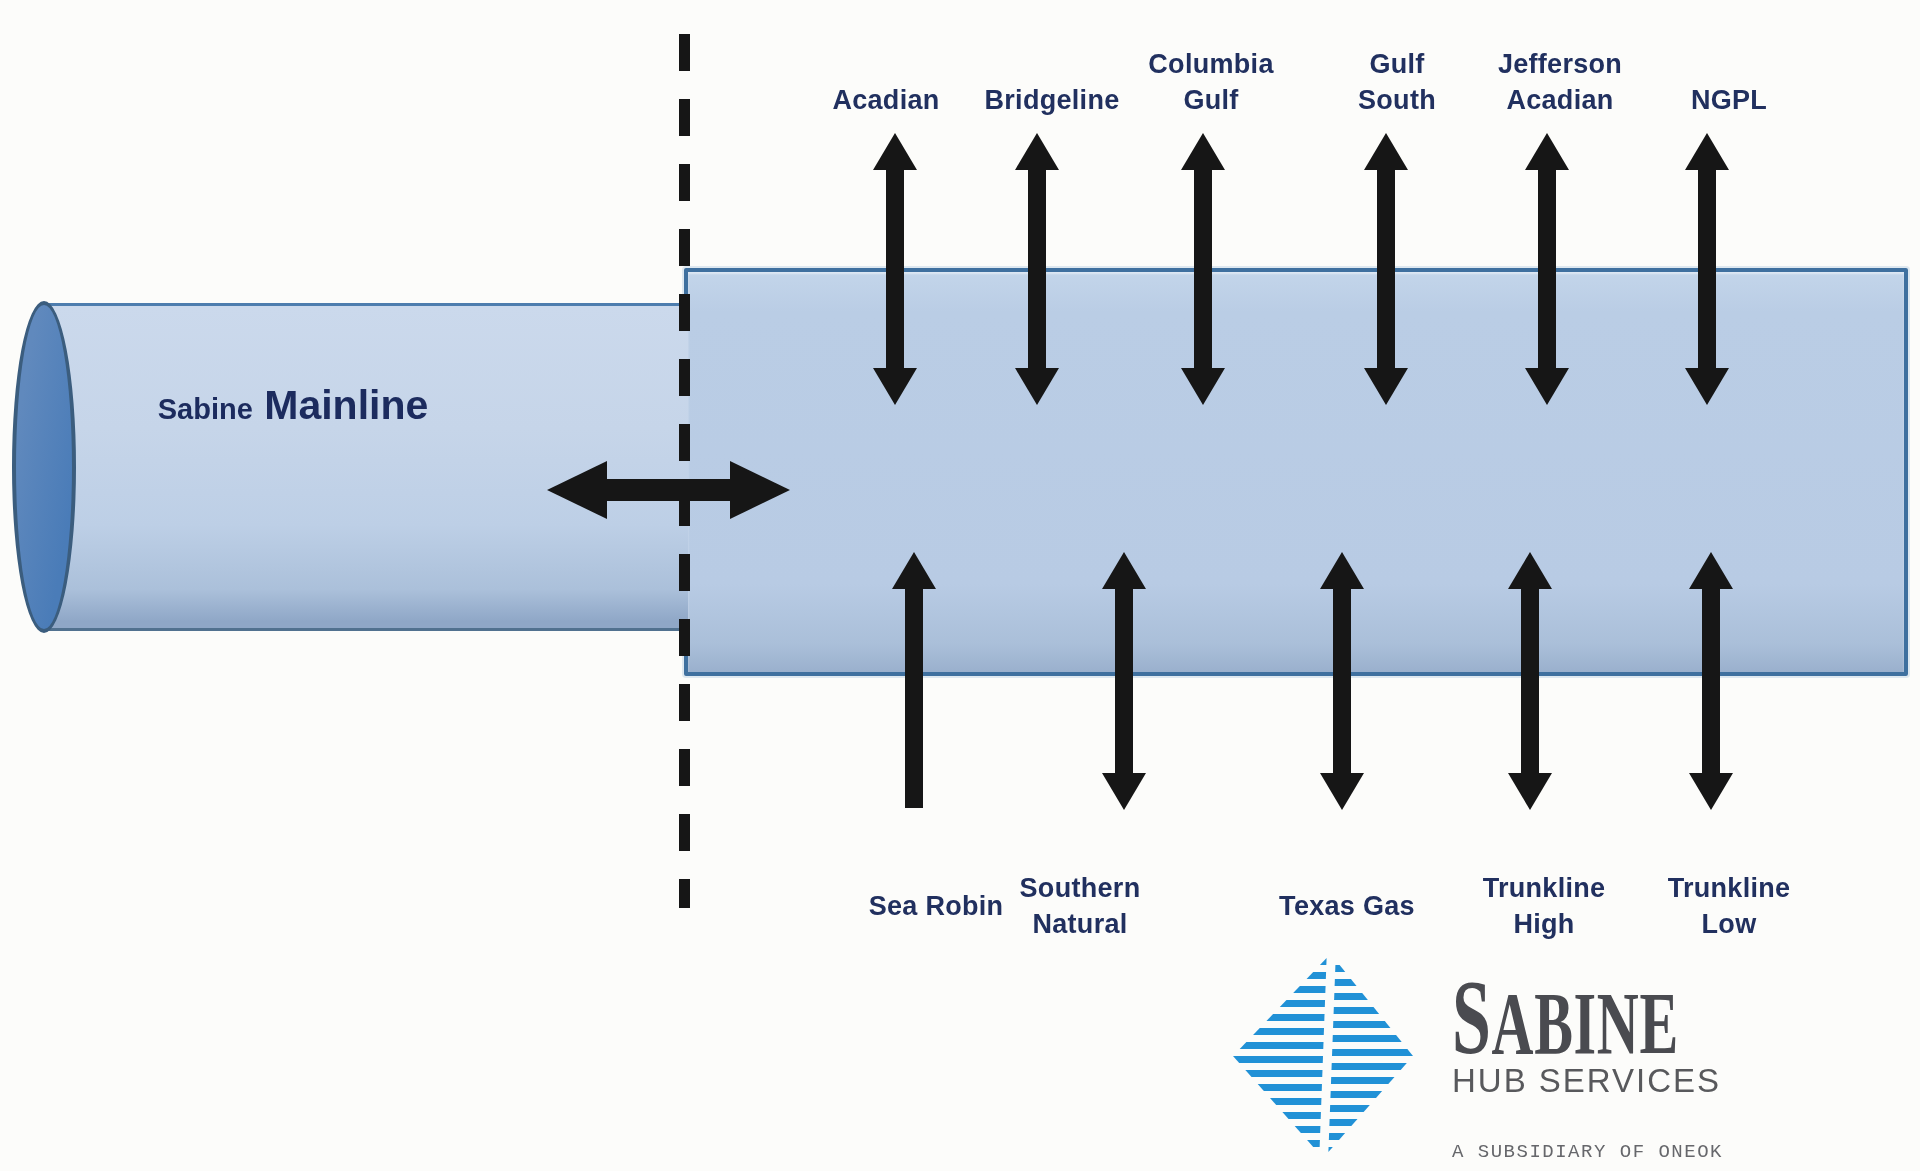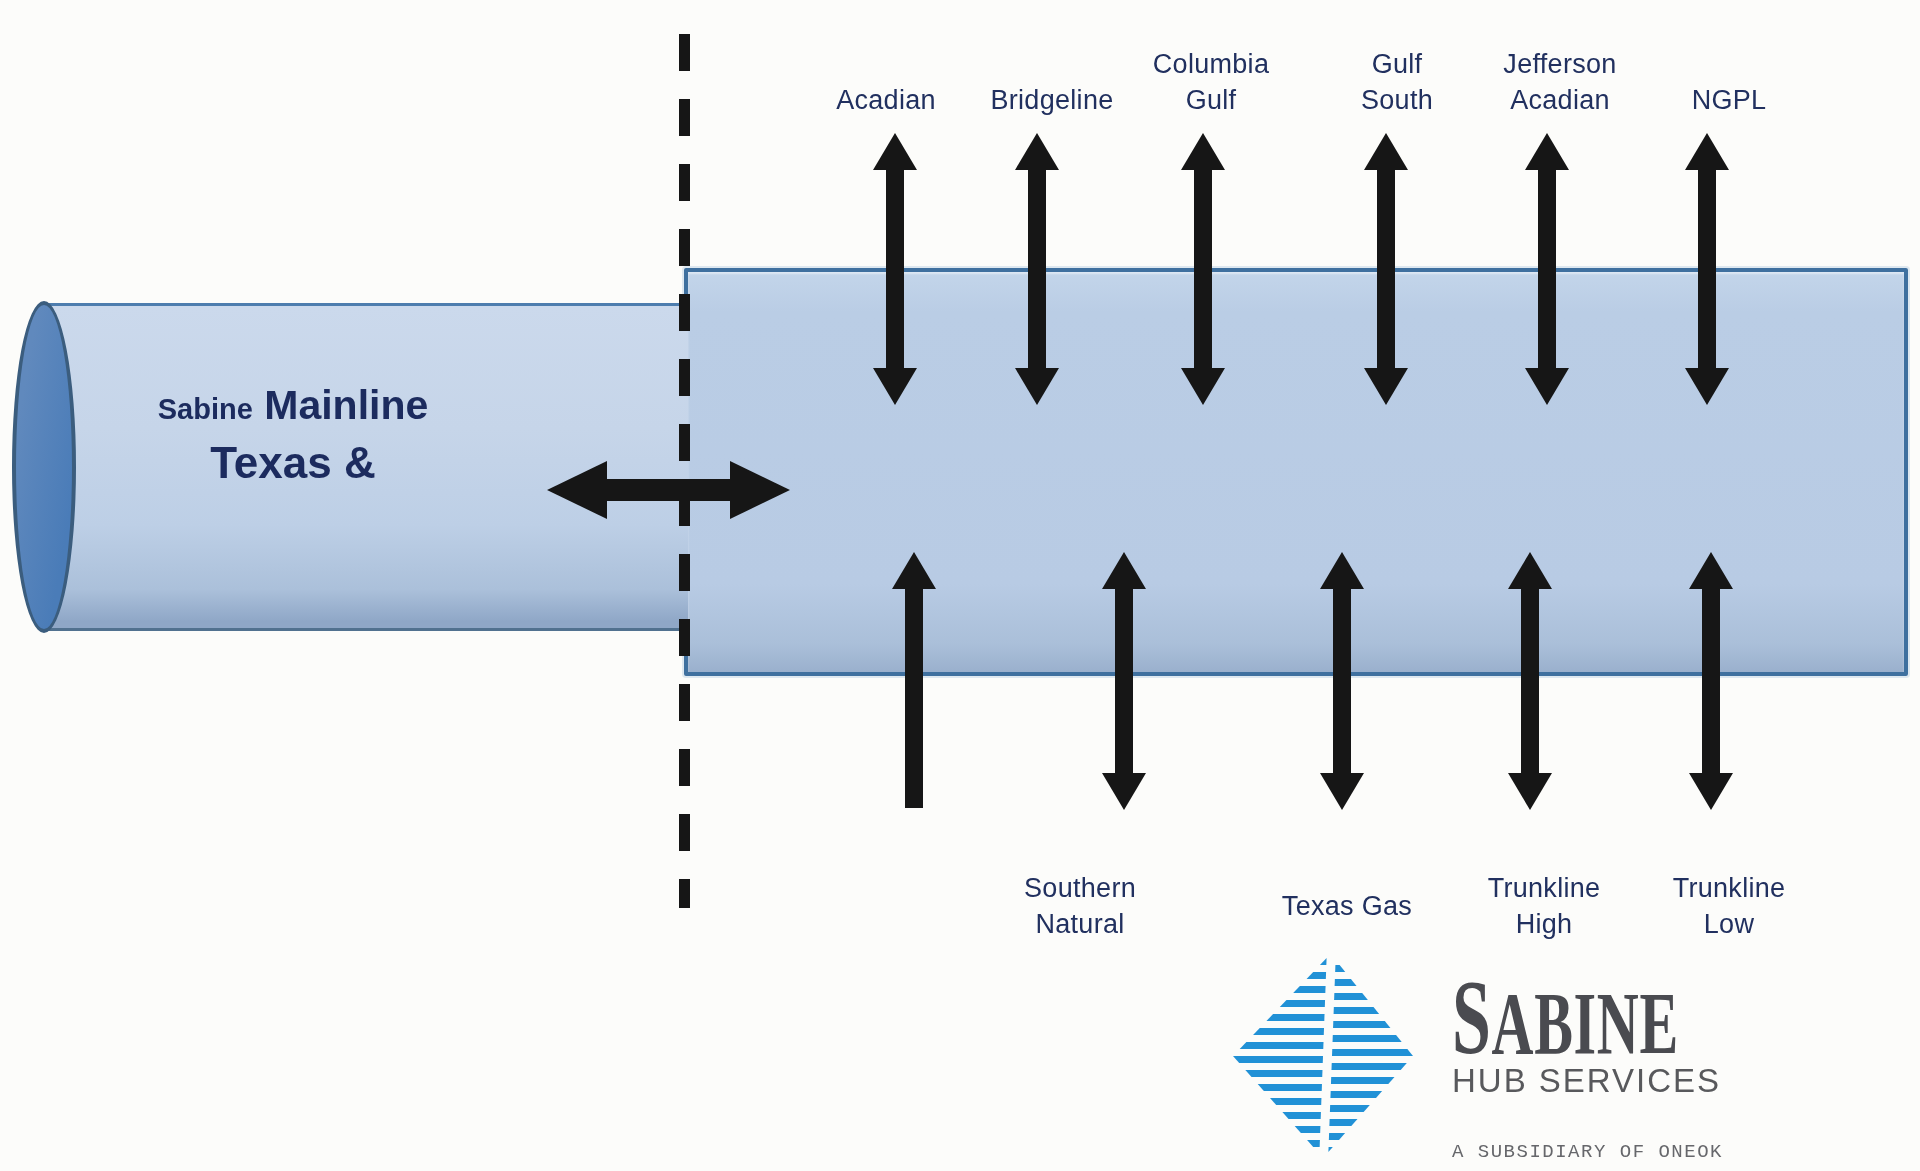--- a/index.html
+++ b/index.html
@@ -43,21 +43,21 @@
   .harrow{position:absolute;left:547px;top:461px;width:243px;height:58px;z-index:6;}
   .harrow .hshaft{position:absolute;top:18px;height:22px;left:42px;right:42px;background:#161616;}
   .harrow .hhead{position:absolute;top:0;width:0;height:0;
     border-top:29px solid transparent;border-bottom:29px solid transparent;}
   .harrow .hhead.left{left:0;border-right:60px solid #161616;}
   .harrow .hhead.right{right:0;border-left:60px solid #161616;}
 
   
   .plabel{position:absolute;transform:translateX(-50%);display:flex;flex-direction:column;align-items:center;
     white-space:pre-line;text-align:center;color:#21305f;font-size:27px;line-height:36px;
-    font-weight:400;letter-spacing:.3px;z-index:7;}
+    font-weight:700;letter-spacing:.3px;z-index:7;}
   .plabel.top{top:36px;height:82px;justify-content:flex-end;}
   .plabel.bottom{top:856px;height:100px;justify-content:center;}
 
   
   .logo-diamond{position:absolute;left:1233px;top:958px;width:180px;height:196px;z-index:8;}
   .logo-diamond .half{position:absolute;inset:0;
     background:repeating-linear-gradient(180deg,#2191d6 0 7px,transparent 7px 14px);}
   .logo-diamond .half.left{clip-path:polygon(52% 0%,0% 50%,48% 100%);}
   .logo-diamond .half.right{clip-path:polygon(57% 1%,100% 50%,53% 99%);background-position:0 7px;}
   .logo-text{position:absolute;left:1452px;top:966px;z-index:8;color:#4a4b50;}
@@ -74,21 +74,20 @@
 <body>
 
 <div class="stage">
 
   <div class="hub-rect"></div>
 
   <div class="pipe-body"></div>
   <div class="pipe-cap"></div>
   <div class="pipe-text">
     <div class="line1"><span class="sabine">Sabine</span> <span>Mainline</span></div>
-    <div class="line2">Texas &amp;</div>
   </div>
 
   <div class="dashed-line"></div>
 
   <div class="harrow">
     <div class="hhead left"></div>
     <div class="hshaft"></div>
     <div class="hhead right"></div>
   </div>
 
@@ -151,20 +150,21 @@
     <div class="head up"></div>
       <div class="shaft"></div>
       <div class="head down"></div>
   </div>
   <div class="varrow" style="left:1689px;top:552px;height:258px">
     <div class="head up"></div>
       <div class="shaft"></div>
       <div class="head down"></div>
   </div>
 
+  <div class="plabel bottom" style="left:936px">Sea Robin</div>
   <div class="plabel bottom" style="left:1080px">Southern
 Natural</div>
   <div class="plabel bottom" style="left:1347px">Texas Gas</div>
   <div class="plabel bottom" style="left:1544px">Trunkline
 High</div>
   <div class="plabel bottom" style="left:1729px">Trunkline
 Low</div>
 
   <div class="logo-diamond">
     <div class="half left"></div>

